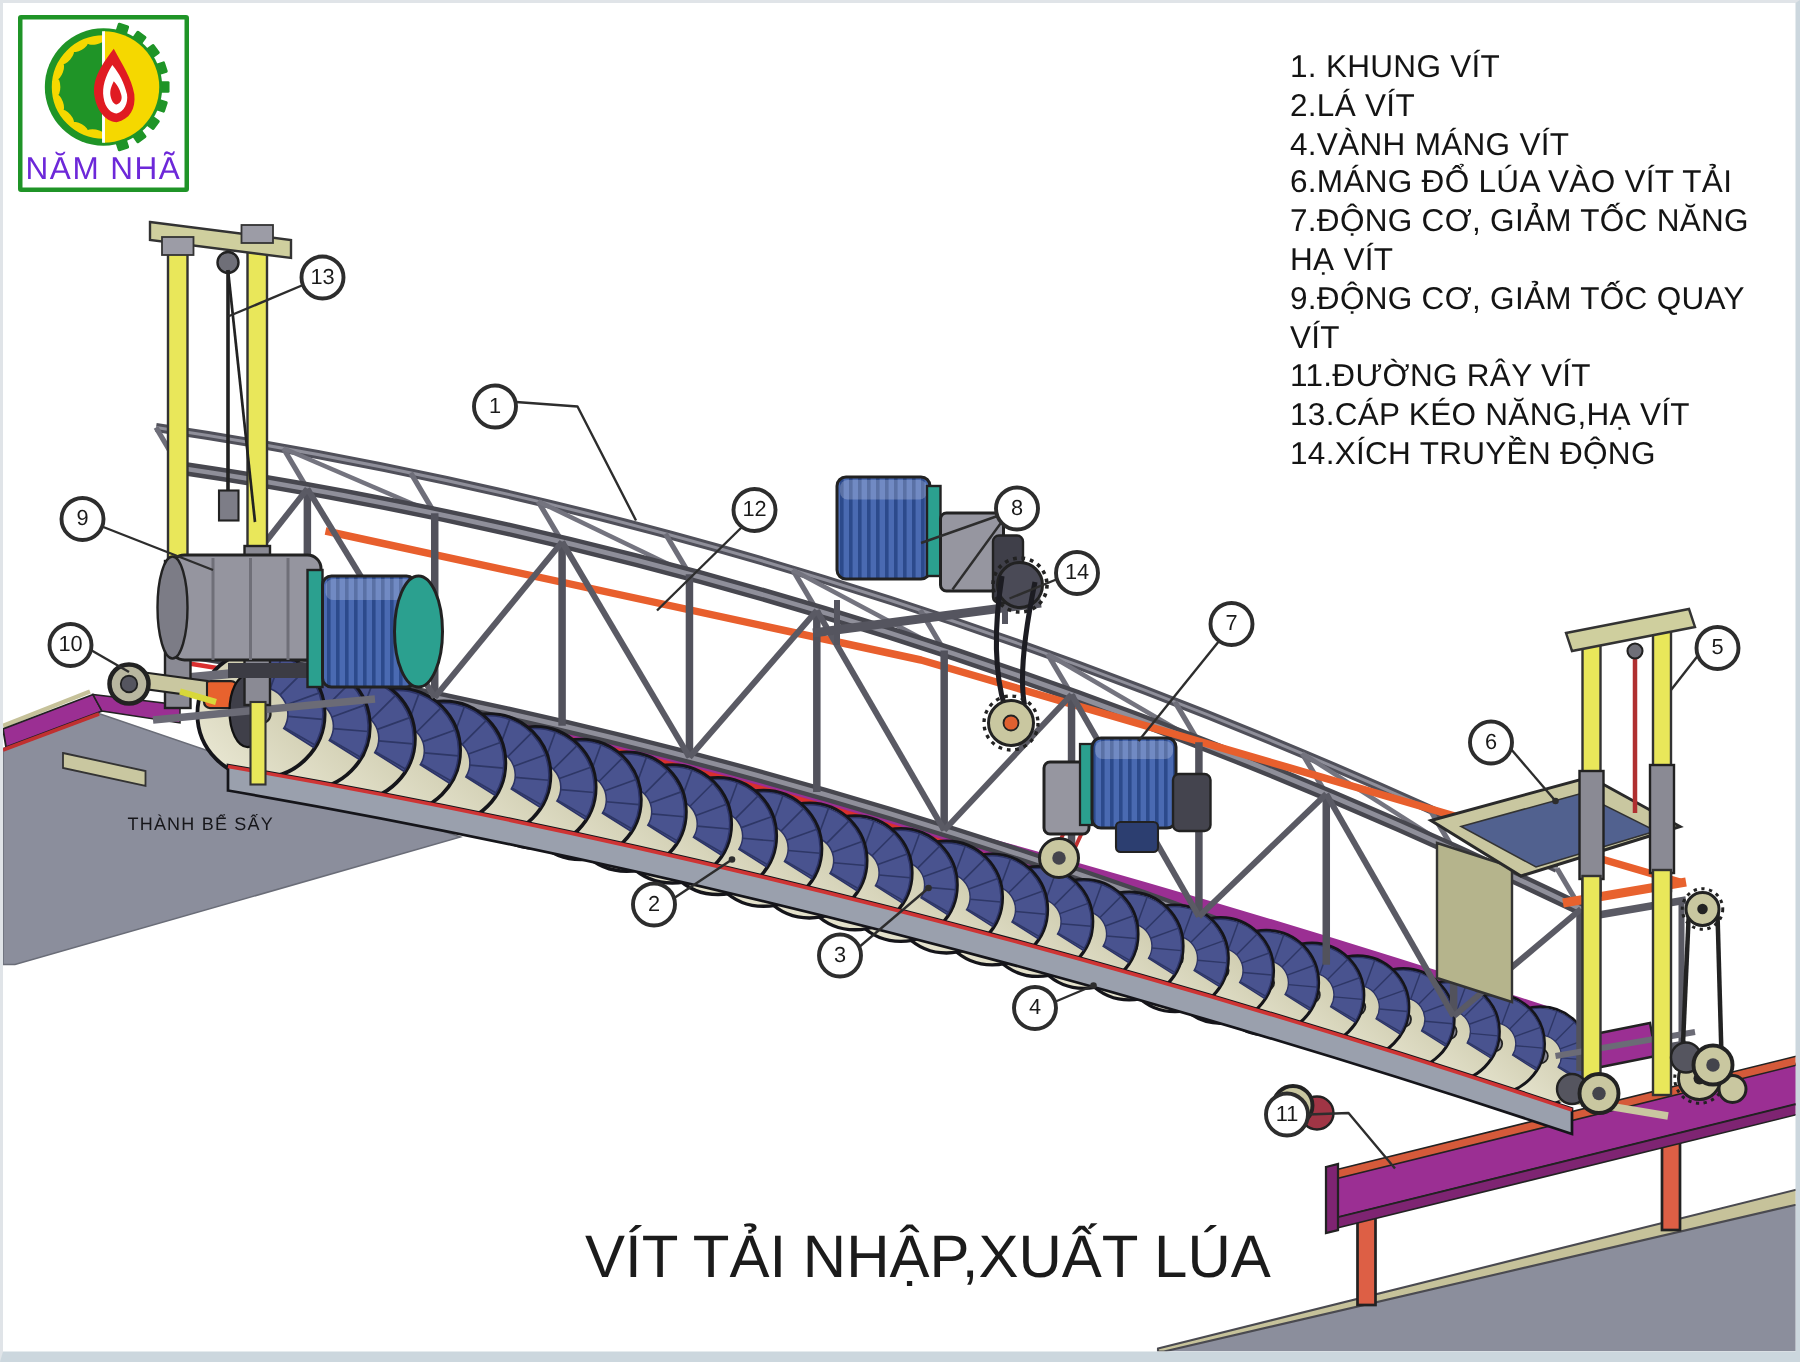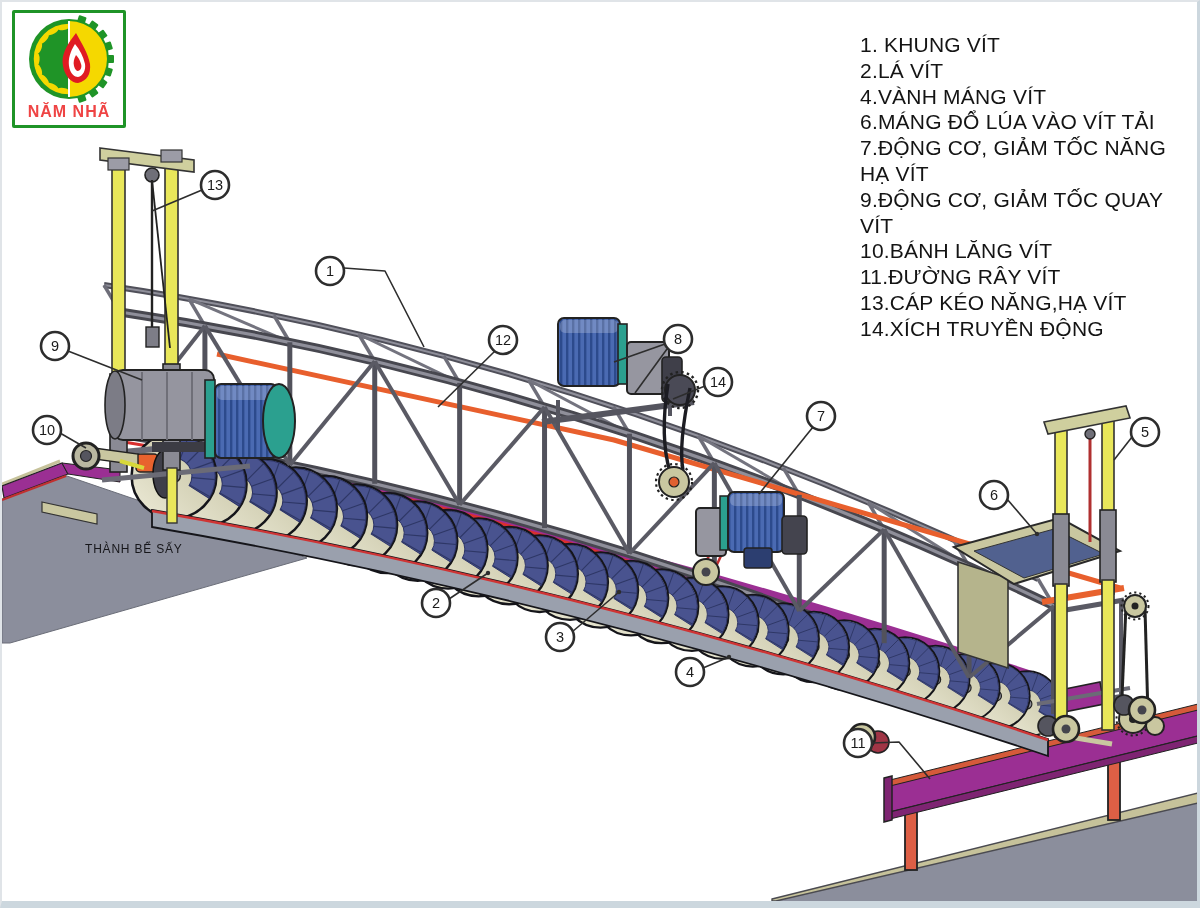--- a/index.html
+++ b/index.html
@@ -3,21 +3,21 @@
 <meta charset="utf-8">
 <style>
   html,body{margin:0;padding:0;background:#eef0f2;font-family:"Liberation Sans",sans-serif;}
   .canvas{position:relative;width:1200px;height:908px;background:#ffffff;overflow:hidden;
           border:2px solid #e0e4e8;border-right:3px solid #ccd7de;border-bottom:7px solid #ccd7de;box-sizing:border-box;}
   .main-svg{position:absolute;left:0;top:0;}
   
   .logo-box{position:absolute;left:10px;top:8px;width:114px;height:118px;background:#fff;
             border:3px solid #1f9427;border-radius:2px;display:flex;flex-direction:column;
             align-items:center;justify-content:flex-start;box-sizing:border-box;}
-  .logo-caption{color:#ef4444;font-weight:bold;font-size:16px;letter-spacing:1px;margin-top:-2px;}
+  .logo-caption{color:#6d28d9;font-weight:normal;font-size:21px;letter-spacing:1px;margin-top:-2px;}
   
   .legend{position:absolute;left:858px;top:30px;width:335px;color:#141414;
           font-size:21px;line-height:25.8px;font-weight:500;letter-spacing:0.2px;}
   
   .platform-label{position:absolute;left:83px;top:540px;font-size:12px;letter-spacing:0.8px;color:#16161a;}
   .drawing-title{position:absolute;left:388px;top:814px;font-size:40px;color:#1b1b1b;letter-spacing:0px;white-space:nowrap;}
   .callout-text{font-size:14.5px;font-weight:500;fill:#1a1a1a;}
 </style>
 </head>
 <body>
@@ -412,21 +412,21 @@
   <div class="logo-caption">NĂM NHÃ</div>
 </div>
 
 <div class="legend">
   <div>1. KHUNG VÍT</div>
   <div>2.LÁ VÍT</div>
   <div>4.VÀNH MÁNG VÍT</div>
   <div>6.MÁNG ĐỔ LÚA VÀO VÍT TẢI</div>
   <div>7.ĐỘNG CƠ, GIẢM TỐC NĂNG HẠ VÍT</div>
   <div>9.ĐỘNG CƠ, GIẢM TỐC QUAY VÍT</div>
-  <div>10.BÁNH LĂNG VÍT</div>
   <div>11.ĐƯỜNG RÂY VÍT</div>
   <div>13.CÁP KÉO NĂNG,HẠ VÍT</div>
   <div>14.XÍCH TRUYỀN ĐỘNG</div>
 </div>
 
 <div class="platform-label">THÀNH BỂ SẤY</div>
+<div class="drawing-title">VÍT TẢI NHẬP,XUẤT LÚA</div>
 
 </div>
 
 </body></html>

